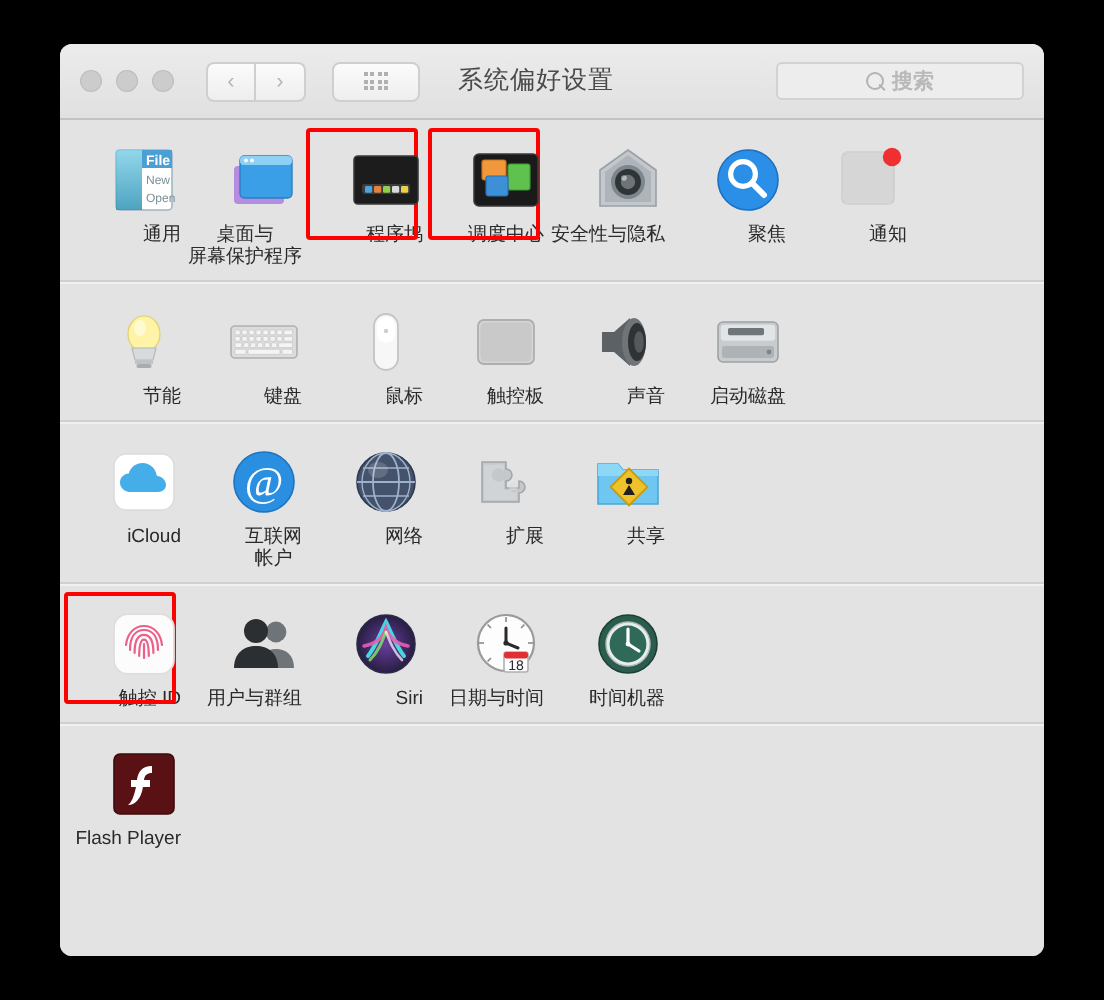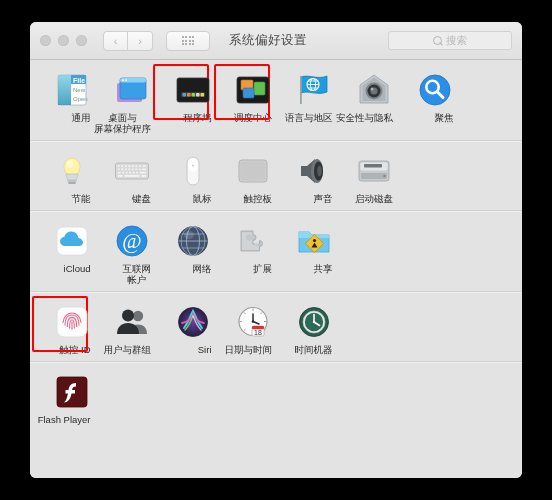--- a/index.html
+++ b/index.html
@@ -91,20 +91,21 @@
     margin-left: auto;
     width: 124px; height: 19px;
     background: #ededed;
     border: 1px solid #d2d2d2;
     border-radius: 3px;
     display: flex; align-items: center; justify-content: center;
     gap: 4px;
     box-sizing: border-box;
     position: relative;
     z-index: 2;
+    font-weight: bold;
   }
   .mag {
     width: 7px; height: 7px;
     border: 1.2px solid #b3b3b3;
     border-radius: 50%;
     position: relative;
     display: inline-block;
   }
   .mag::after {
     content:"";
@@ -262,55 +263,50 @@
               <rect x="7" y="9" width="12" height="10" rx="1.2" fill="#f0983a" stroke="#c47420" stroke-width="0.6"></rect>
               <rect x="20" y="11" width="11" height="13" rx="1.2" fill="#5fc24e" stroke="#3f9a32" stroke-width="0.6"></rect>
               <rect x="9" y="17" width="11" height="10" rx="1.2" fill="#3d8fd6" stroke="#2a6fb0" stroke-width="0.6"></rect>
             </svg>
           </div>
           <div class="cell-label">调度中心</div>
         </div>
         <div class="cell">
           <div class="icon-wrap">
             <svg width="38" height="38" viewBox="0 0 38 38">
-              <path d="M6 6 C14 3, 22 9, 32 5 L32 21 C22 25, 14 19, 6 22 Z" fill="#1f9de0"></path>
-              <path d="M6 6 C14 3, 22 9, 32 5 L32 21 C22 25, 14 19, 6 22 Z" fill="none" stroke="#1273a8" stroke-width="0.7"></path>
-              <circle cx="18" cy="13.5" r="6" fill="none" stroke="#ffffff" stroke-width="1.1"></circle>
-              <ellipse cx="18" cy="13.5" rx="2.6" ry="6" fill="none" stroke="#ffffff" stroke-width="1"></ellipse>
-              <line x1="12" y1="13.5" x2="24" y2="13.5" stroke="#ffffff" stroke-width="1"></line>
-              <line x1="12.8" y1="10" x2="23.2" y2="10" stroke="#ffffff" stroke-width="0.8"></line>
-              <line x1="12.8" y1="17" x2="23.2" y2="17" stroke="#ffffff" stroke-width="0.8"></line>
-              <rect x="5" y="5" width="1.8" height="28" fill="#9aa3a8"></rect>
-            </svg>
-          </div>
-          <div class="cell-label">语言与地区</div>
-        </div>
-        <div class="cell">
-          <div class="icon-wrap">
-            <svg width="38" height="38" viewBox="0 0 38 38">
               <path d="M19 4 L33 14 L33 32 L5 32 L5 14 Z" fill="#c3c8cc" stroke="#9aa1a6" stroke-width="0.8"></path>
               <path d="M19 6.5 L30.5 15 L30.5 30 L7.5 30 L7.5 15 Z" fill="#aeb4b9"></path>
               <circle cx="19" cy="20" r="8.5" fill="#7d868d"></circle>
               <circle cx="19" cy="20" r="6.5" fill="#2f3437"></circle>
               <circle cx="19" cy="20" r="3.6" fill="#6d7479"></circle>
               <circle cx="17" cy="18" r="1.4" fill="#ffffff" opacity="0.5"></circle>
             </svg>
           </div>
           <div class="cell-label">安全性与隐私</div>
         </div>
         <div class="cell">
           <div class="icon-wrap">
             <svg width="38" height="38" viewBox="0 0 38 38">
               <circle cx="19" cy="19" r="15" fill="#2b8fe8"></circle>
               <circle cx="19" cy="19" r="15" fill="none" stroke="#1d6fc0" stroke-width="0.8"></circle>
               <circle cx="16.5" cy="16" r="6.2" fill="none" stroke="#ffffff" stroke-width="2.6"></circle>
               <line x1="21" y1="20.5" x2="27" y2="26.5" stroke="#ffffff" stroke-width="3" stroke-linecap="round"></line>
             </svg>
           </div>
           <div class="cell-label">聚焦</div>
+        </div>
+        <div class="cell">
+          <div class="icon-wrap">
+            <svg width="38" height="38" viewBox="0 0 38 38">
+              <rect x="5" y="5" width="26" height="26" rx="3" fill="#d6d6d6" stroke="#b5b5b5" stroke-width="0.8"></rect>
+              <rect x="5" y="5" width="26" height="26" rx="3" fill="none" stroke="#ffffff" stroke-width="0.5" opacity="0.6"></rect>
+              <circle cx="30" cy="7.5" r="4.6" fill="#f03030"></circle>
+            </svg>
+          </div>
+          <div class="cell-label">通知</div>
         </div>
       </div>
       <div class="row">
         <div class="cell">
           <div class="icon-wrap">
             <svg width="38" height="38" viewBox="0 0 38 38">
               <ellipse cx="19" cy="15" rx="8" ry="9" fill="#fff3a8"></ellipse>
               <ellipse cx="19" cy="15" rx="8" ry="9" fill="none" stroke="#e0d070" stroke-width="0.6"></ellipse>
               <ellipse cx="17" cy="12" rx="3" ry="4" fill="#fffbd8" opacity="0.85"></ellipse>
               <path d="M13 22 L25 22 L23.5 28 L14.5 28 Z" fill="#d8dadb" stroke="#b6b9bb" stroke-width="0.6"></path>

